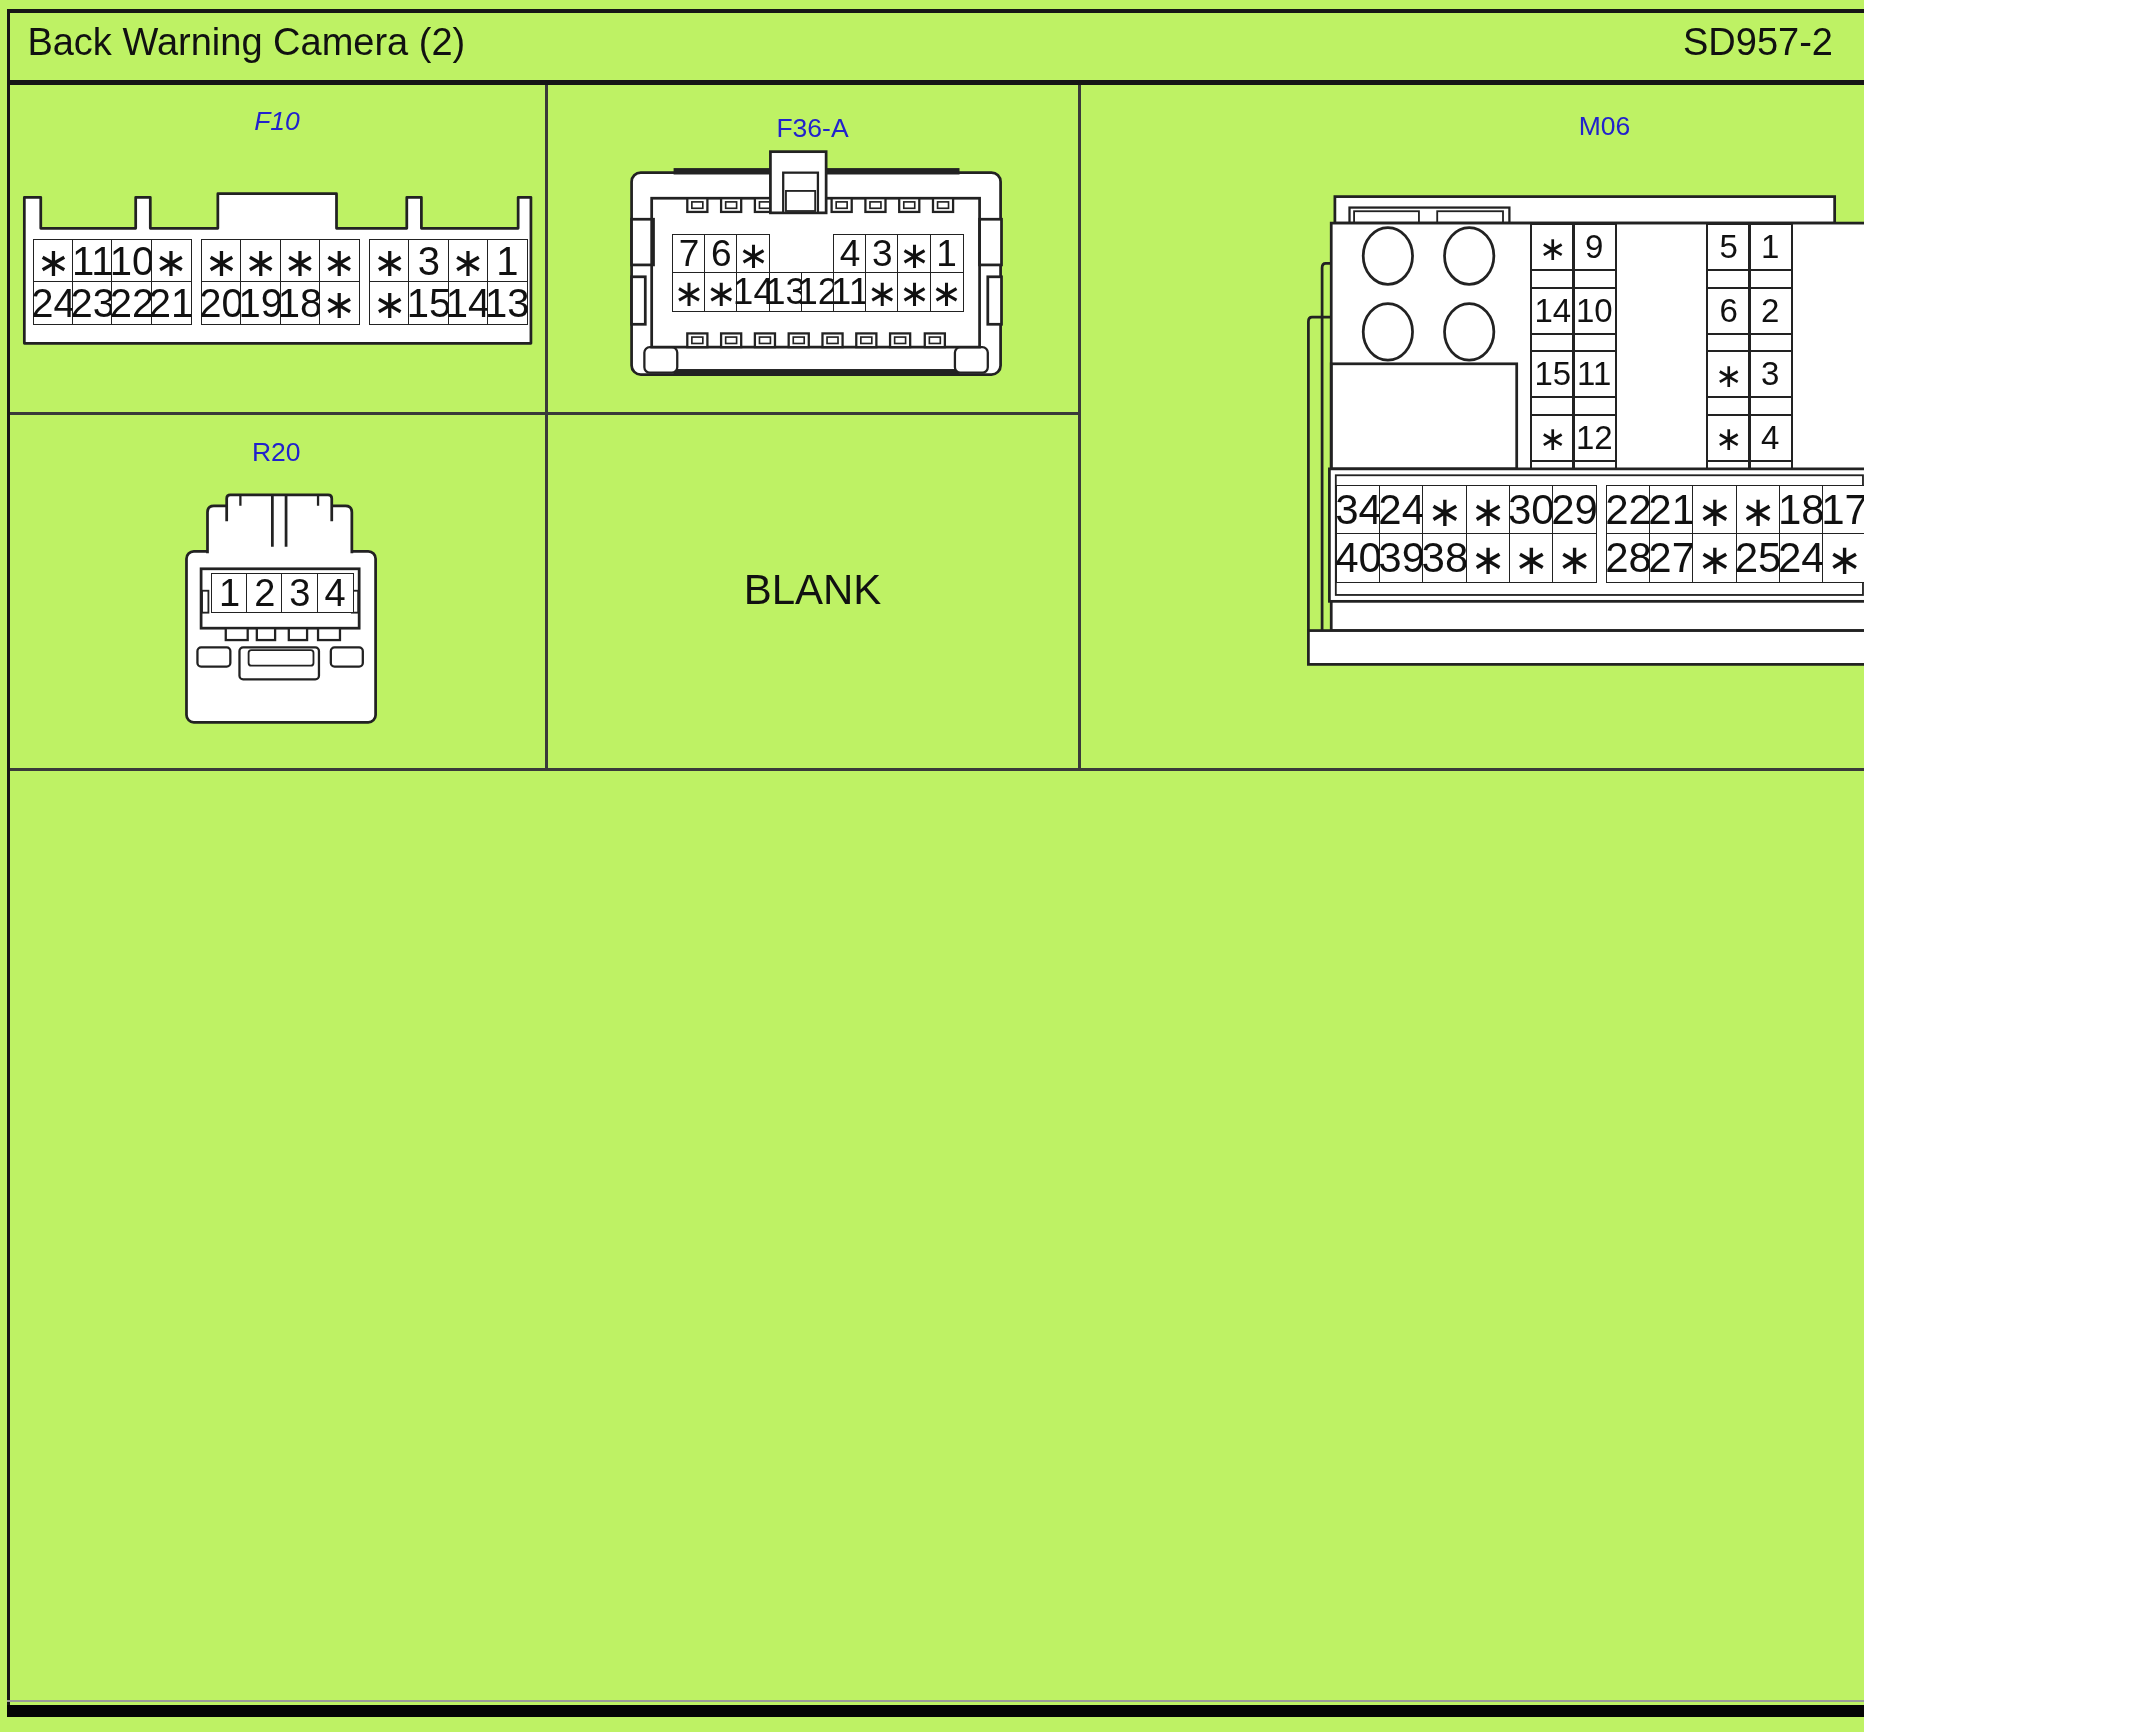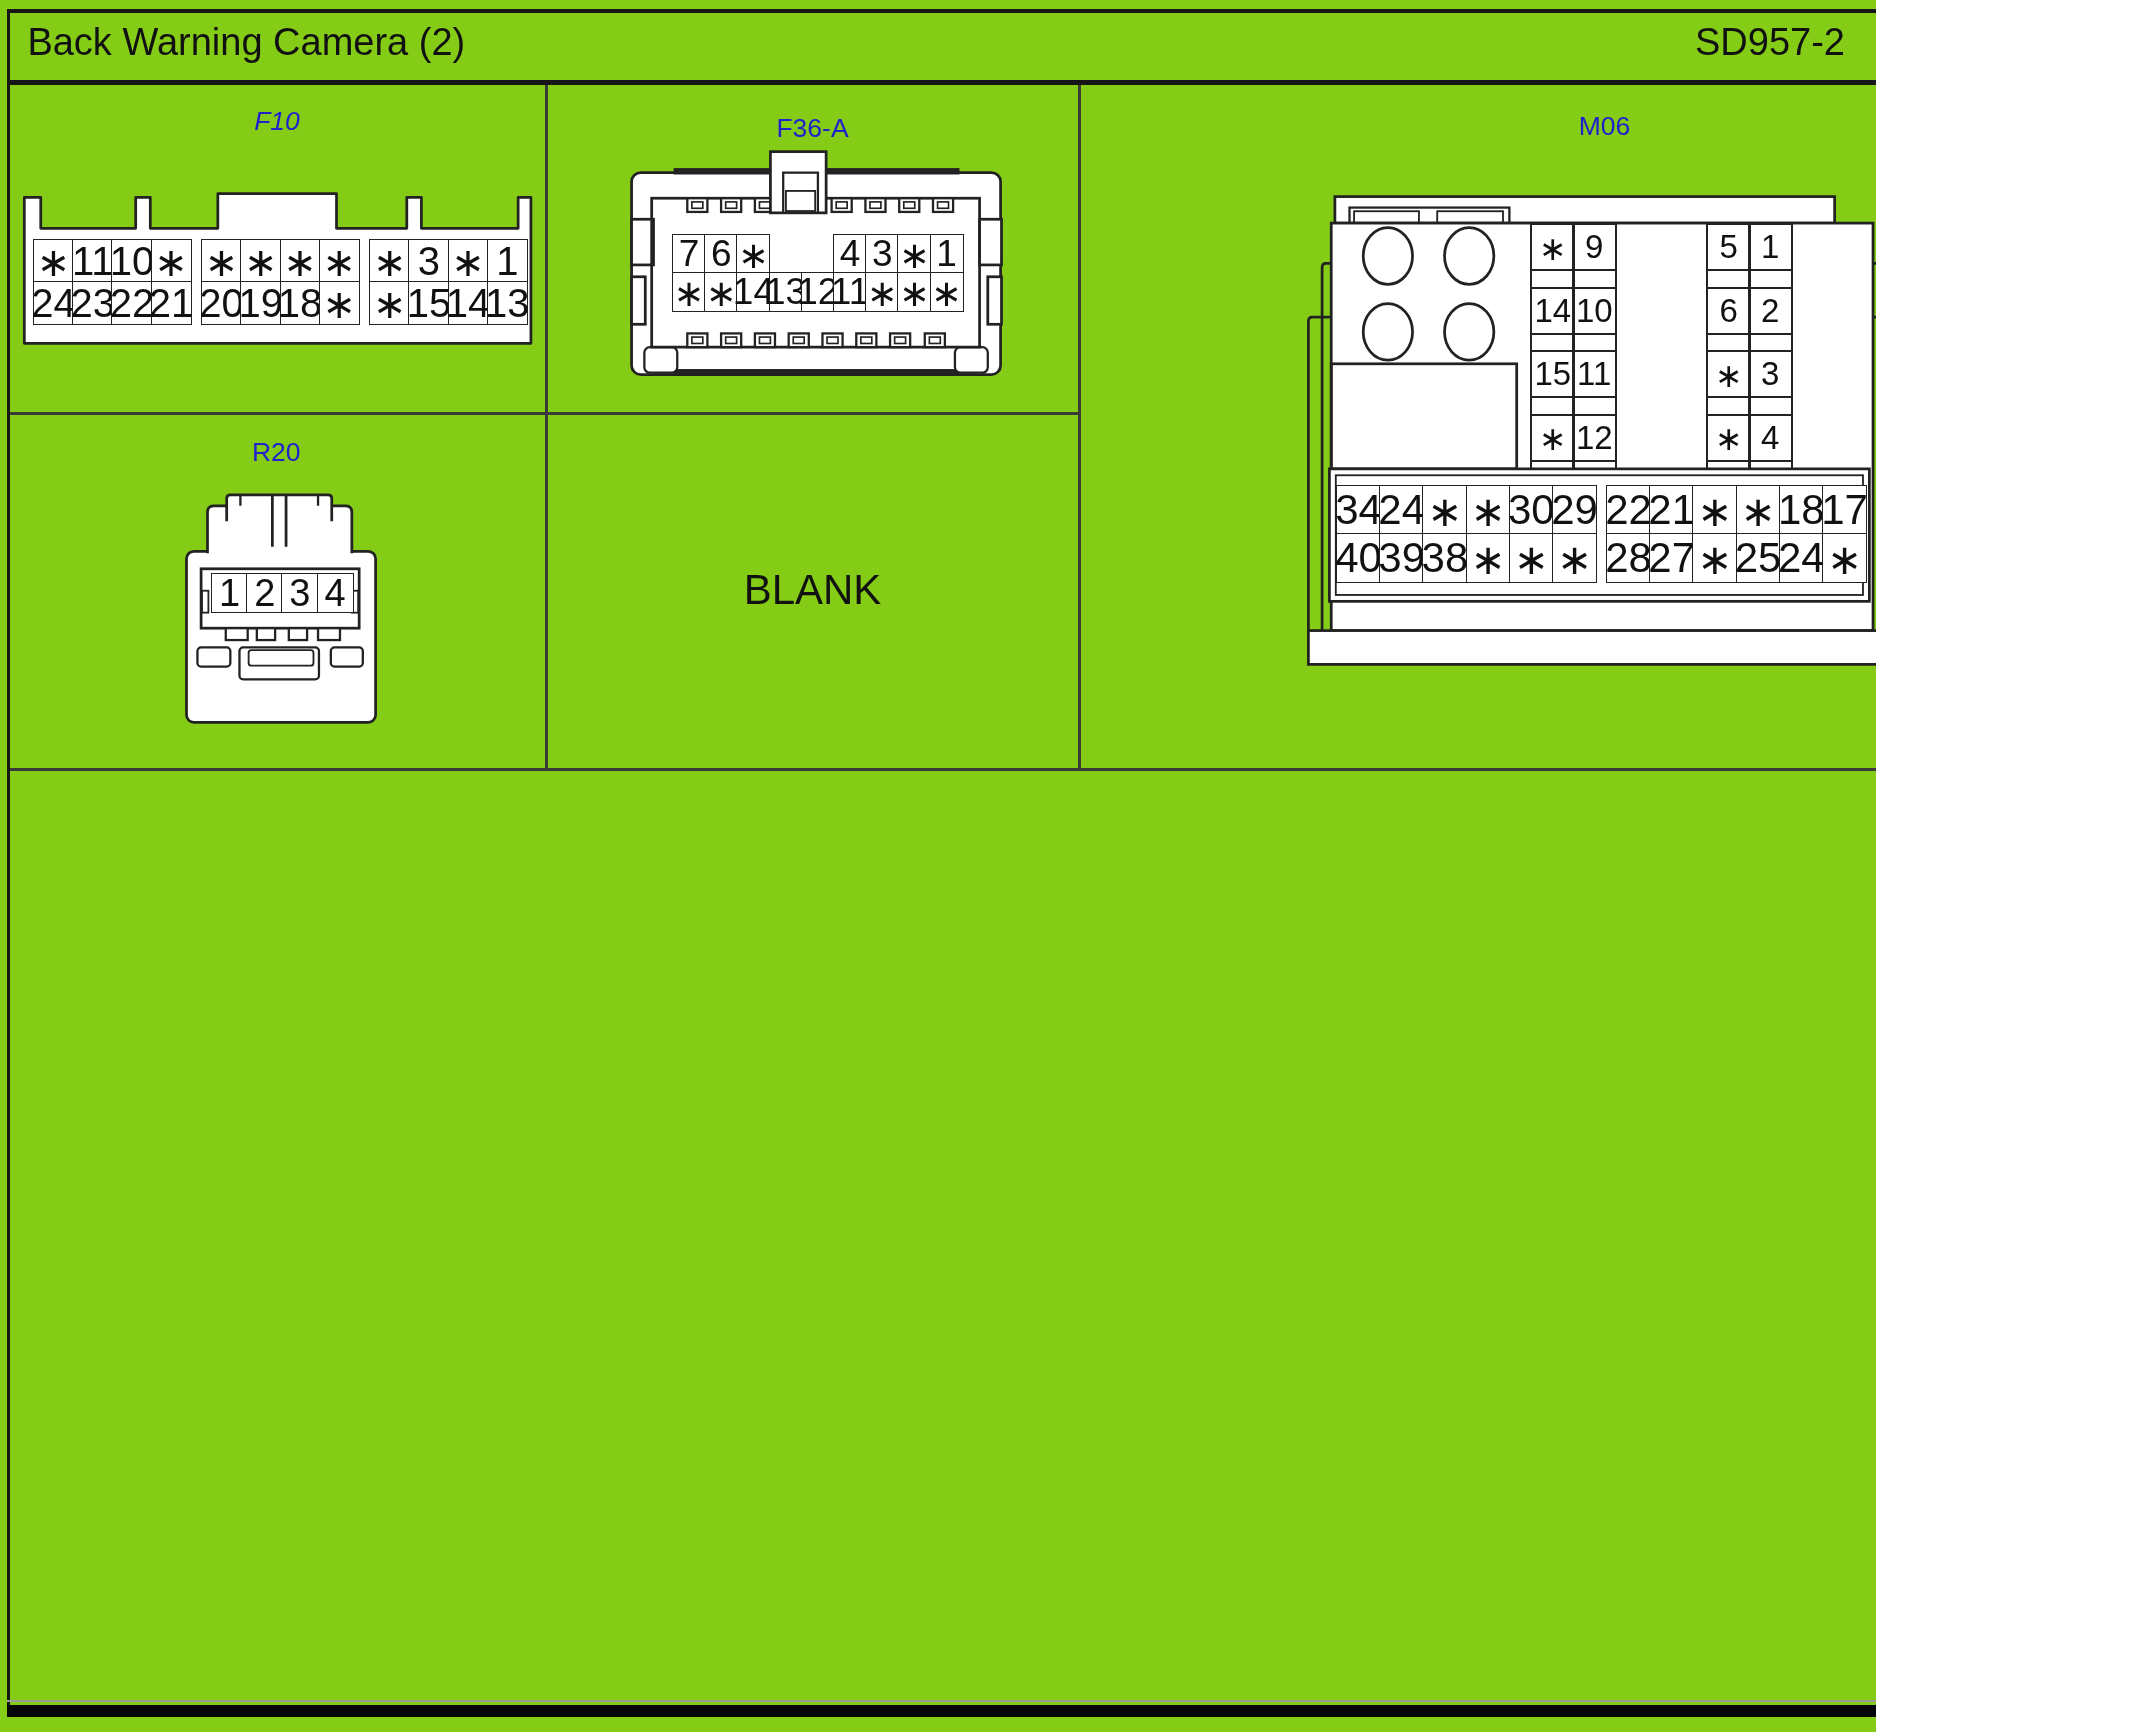--- a/index.html
+++ b/index.html
@@ -1,17 +1,17 @@
 <!DOCTYPE html>
 <html style="font-size:14.6px"><head>
 <meta charset="utf-8">
 <style>
   html,body{margin:0;padding:0;background:#fff;}
   body{font-family:"Liberation Sans","DejaVu Sans",sans-serif;color:#111;}
-  #stage{position:relative;width:1864px;height:1732px;background:#84cc16;overflow:hidden;padding-left:12px;}
+  #stage{position:relative;width:1864px;height:1732px;background:#bef264;overflow:hidden;}
   .abs{position:absolute;}
   
   .b-top{left:7.3px;top:9.1px;width:2123px;height:3.7px;background:#161616;}
   .b-left{left:7.3px;top:9.1px;width:2.7px;height:1707px;background:#161616;}
   .b-right{left:2128px;top:9.1px;width:2.7px;height:1707px;background:#161616;}
   .b-bottom-thin{left:7.3px;top:1700px;width:2123px;height:1.8px;background:#9a9a9a;}
   .b-bottom{left:7.3px;top:1705px;width:2123px;height:12px;background:#050505;}
   .title-sep{left:7.3px;top:80px;width:2123px;height:4.6px;background:#161616;}
   .page-title{left:27.4px;top:18.3px;font-size:38px;line-height:48px;}
   .doc-code{top:18.3px;right:31px;font-size:38px;line-height:48px;}

